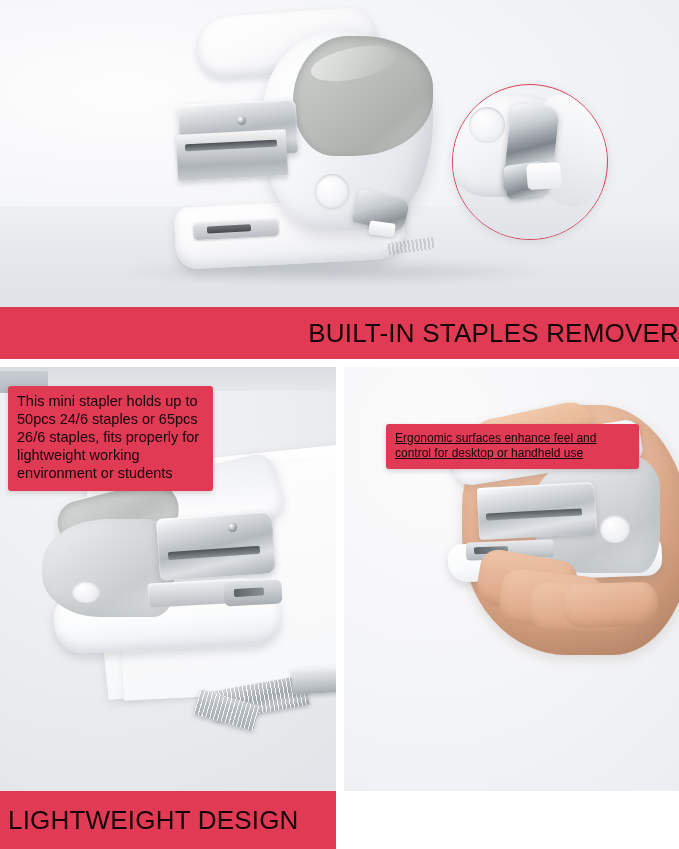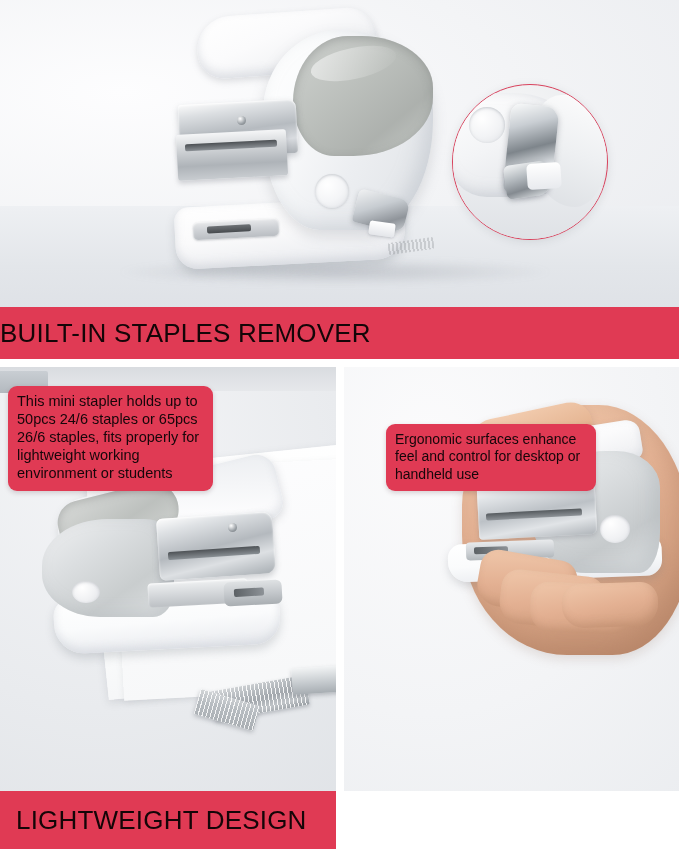--- a/index.html
+++ b/index.html
@@ -174,32 +174,32 @@
     border-radius:5px; transform:rotate(-4deg);
   }
   #inset-circle .z-floor{
     position:absolute; left:0; bottom:0; width:100%; height:34%;
     background:linear-gradient(180deg,#e9ebee 0%,#dfe2e6 100%);
   }
 
   
   .banner{
     position:absolute;
-    display:flex; align-items:center; justify-content:flex-start;
+    display:flex; align-items:center; justify-content:flex-end;
     color:#140507;
     letter-spacing:.2px;
     white-space:nowrap;
   }
   #banner-top{
     left:0; top:307px; width:679px; height:52px;
     font-size:26px;
   }
   #banner-left{
     left:0; top:791px; width:336px; height:58px;
-    font-size:26px; justify-content:flex-start; padding-left:16px;
+    font-size:26px; justify-content:flex-start; padding-left:8px;
   }
   #banner-right{
     left:344px; top:791px; width:335px; height:58px;
     font-size:26px;
   }
 
   
   #panel-bl{
     left:0; top:367px; width:336px; height:424px;
     background:radial-gradient(ellipse 130% 110% at 30% 20%, #f4f5f7 0%, #e9ebee 55%, #dfe2e6 100%);
@@ -394,33 +394,34 @@
     border-radius:4px; transform:rotate(-2deg);
   }
   #hero-br .br-plate::after{
     content:""; position:absolute; left:8px; top:5px; width:34px; height:7px;
     background:linear-gradient(90deg,#5d6266,#8c9196); border-radius:2px;
   }
 
   
   .callout{
     position:absolute;
-    border-radius:9px;
+    border-radius:3px;
     color:#16060a;
     line-height:1.24;
     padding:7px 9px 8px 9px;
     box-shadow:0 2px 5px rgba(90,60,70,.22);
   }
   #callout-left{
     left:8px; top:386px; width:205px;
     font-size:14.5px;
   }
   #callout-right{
-    left:386px; top:424px; width:210px;
-    font-size:14px;
+    left:386px; top:424px; width:253px;
+    font-size:12px;
+    text-decoration:underline;
   }
 
   
   .divider-v{
     position:absolute; left:336px; top:367px; width:8px; height:424px;
     background:#ffffff;
   }
   .divider-h-top{
     position:absolute; left:0; top:359px; width:679px; height:8px; background:#ffffff;
   }

